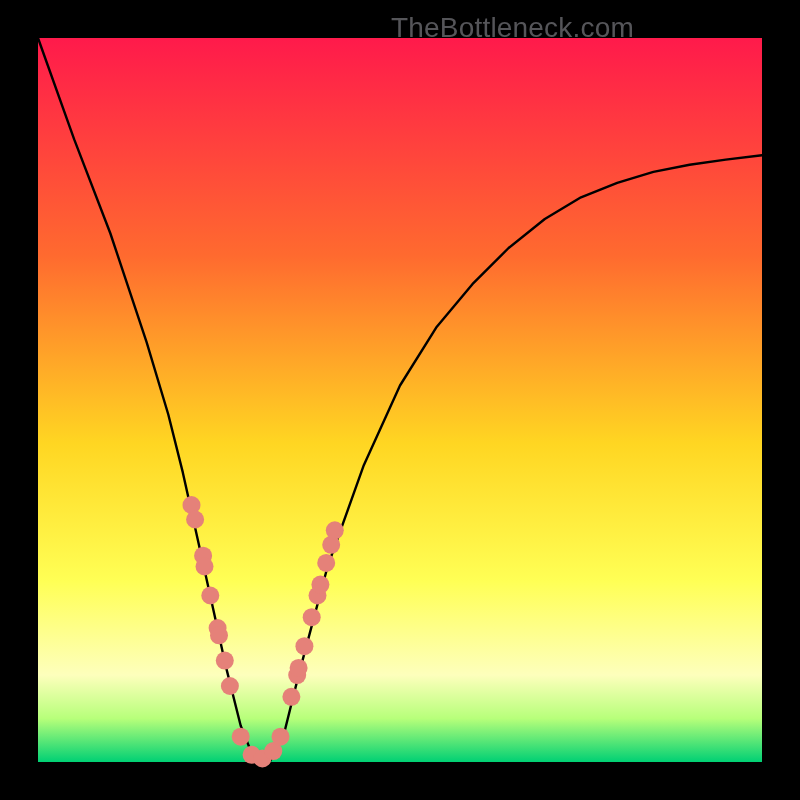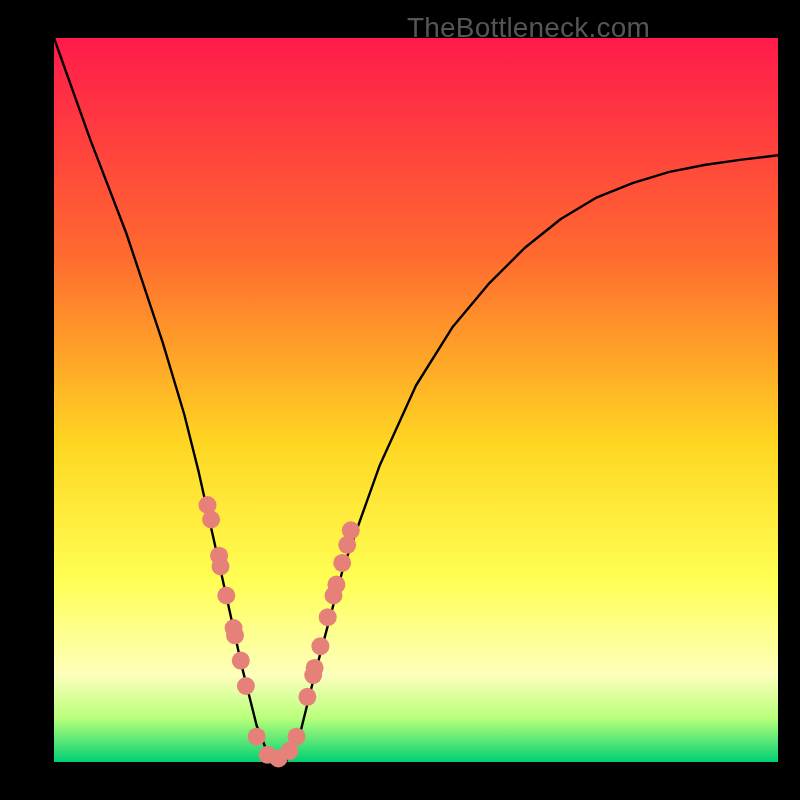--- a/index.html
+++ b/index.html
@@ -6,21 +6,21 @@
     margin: 0;
     padding: 0;
     width: 800px;
     height: 800px;
     overflow: hidden;
     background: #000;
     font-family: Arial, Helvetica, sans-serif;
   }
   .frame {
     position: absolute;
-    left: 16px;
+    left: 0;
     top: 0;
     width: 656px;
     height: 800px;
     background: #000;
   }
   .plot-area {
     position: absolute;
     left: 38px;
     top: 38px;
     width: 724px;

